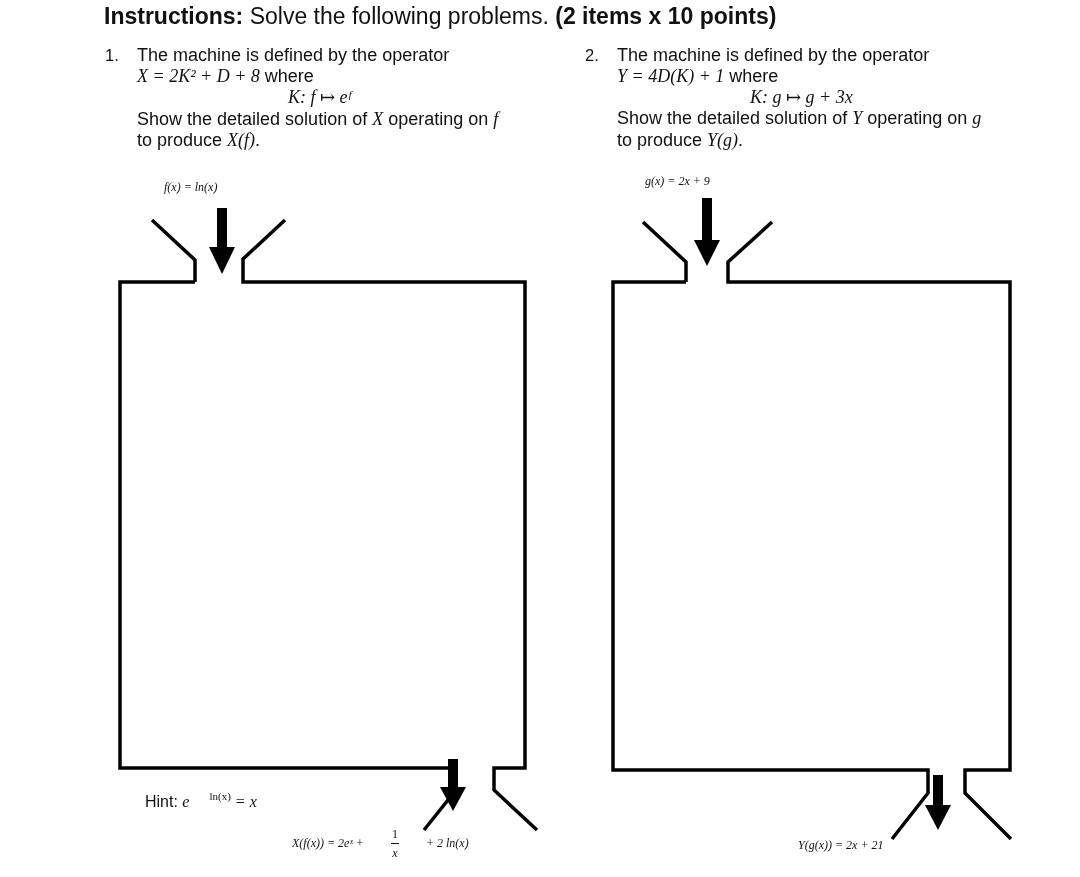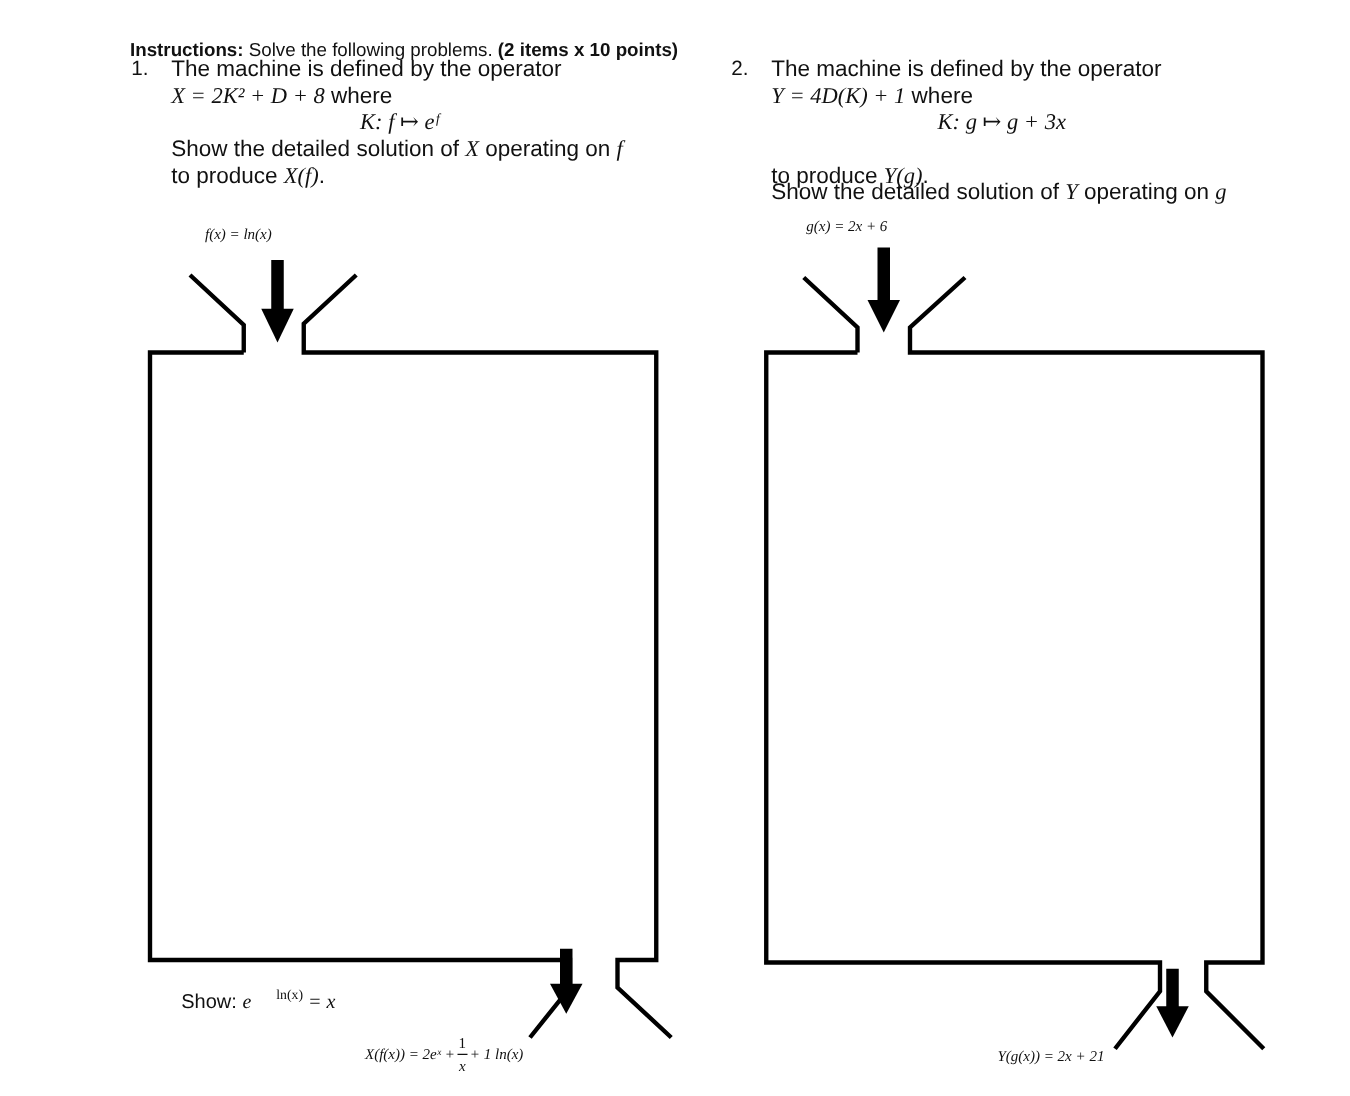--- a/index.html
+++ b/index.html
@@ -1,18 +1,18 @@
 <!DOCTYPE html>
 <html><head>
 <meta charset="utf-8">
 <style>
   html, body { margin:0; padding:0; background:#ffffff; }
   body { width:1080px; height:877px; position:relative; overflow:hidden; font-family:"Liberation Sans", sans-serif; color:#111; }
   .abs { position:absolute; white-space:nowrap; }
-  .instr { left:104px; top:3px; font-size:15px;margin-top:29px; }
+  .instr { left:104px; top:3px; font-size:23px; }
   .instr b { font-weight:bold; }
   .txt { font-size:18px; line-height:21.5px; }
   .math { font-family:"Liberation Serif", "DejaVu Serif", serif; font-style:italic; }
   .mathu { font-family:"Liberation Serif", "DejaVu Serif", serif; font-style:normal; }
   .num { font-size:16.5px; }
   svg.machines { position:absolute; left:0; top:0; }
   .lbl { font-family:"Liberation Serif", "DejaVu Serif", serif; font-size:12px; }
   .hint { font-size:16px; }
   sup { font-size:11px; vertical-align:7px;padding-left:20px; }
   .frac { display:inline-block; vertical-align:middle; text-align:center; line-height:18px; margin:0 2px; }
@@ -41,21 +41,21 @@
   </div>
 </div>
 
 <div>
   <div class="abs txt num" style="left:585px; top:45px;">2.</div>
   <div class="abs txt" style="left:617px; top:45px;">The machine is defined by the operator</div>
   <div class="abs txt" style="left:617px; top:66px;">
     <span class="math">Y = 4D(K) + 1</span><span> where</span>
   </div>
   <div class="abs txt math" style="left:750px; top:87px;">K: g ↦ g + 3x</div>
-  <div class="abs txt" style="left:617px; top:108px;margin-top:35px;">
+  <div class="abs txt" style="left:617px; top:108px;">
     <span>Show the detailed solution of </span><span class="math">Y</span><span> operating on </span><span class="math">g</span>
   </div>
   <div class="abs txt" style="left:617px; top:130px;">
     <span>to produce </span><span class="math">Y(g)</span><span>.</span>
   </div>
 </div>
 
 <svg class="machines" width="1080" height="877" viewBox="0 0 1080 877">
   <g fill="none" stroke="#000" stroke-width="3.5" stroke-linejoin="miter" stroke-linecap="butt">
 
@@ -79,25 +79,25 @@
     </g>
     <g>
       <rect x="933" y="775" width="10" height="32"></rect>
       <polygon points="925,805 951,805 938,830"></polygon>
     </g>
   </g>
 </svg>
 
 <div class="abs lbl math" style="left:164px; top:180px;">f(x) = ln(x)</div>
 <div class="abs hint" style="left:145px; top:790px;">
-  <span>Show: </span><span class="math">e</span><sup class="mathu">ln(x)</sup><span class="math"> = x</span>
+  <span>Hint: </span><span class="math">e</span><sup class="mathu">ln(x)</sup><span class="math"> = x</span>
 </div>
-<div class="abs lbl math" style="left:292px; top:825px; display:flex; align-items:center;">
+<div class="abs lbl math" style="left:292px; top:825px; display:flex; align-items:center;gap:25px;">
   <span>X(f(x)) = 2eˣ + </span>
   <span class="frac">
     <span class="n mathu">1</span>
     <span class="d">x</span>
   </span>
-  <span> + 1 ln(x)</span>
+  <span> + 2 ln(x)</span>
 </div>
 
-<div class="abs lbl math" style="left:645px; top:174px;">g(x) = 2x + 6</div>
+<div class="abs lbl math" style="left:645px; top:174px;">g(x) = 2x + 9</div>
 <div class="abs lbl math" style="left:798px; top:838px;">Y(g(x)) = 2x + 21</div>
 
 </body></html>

